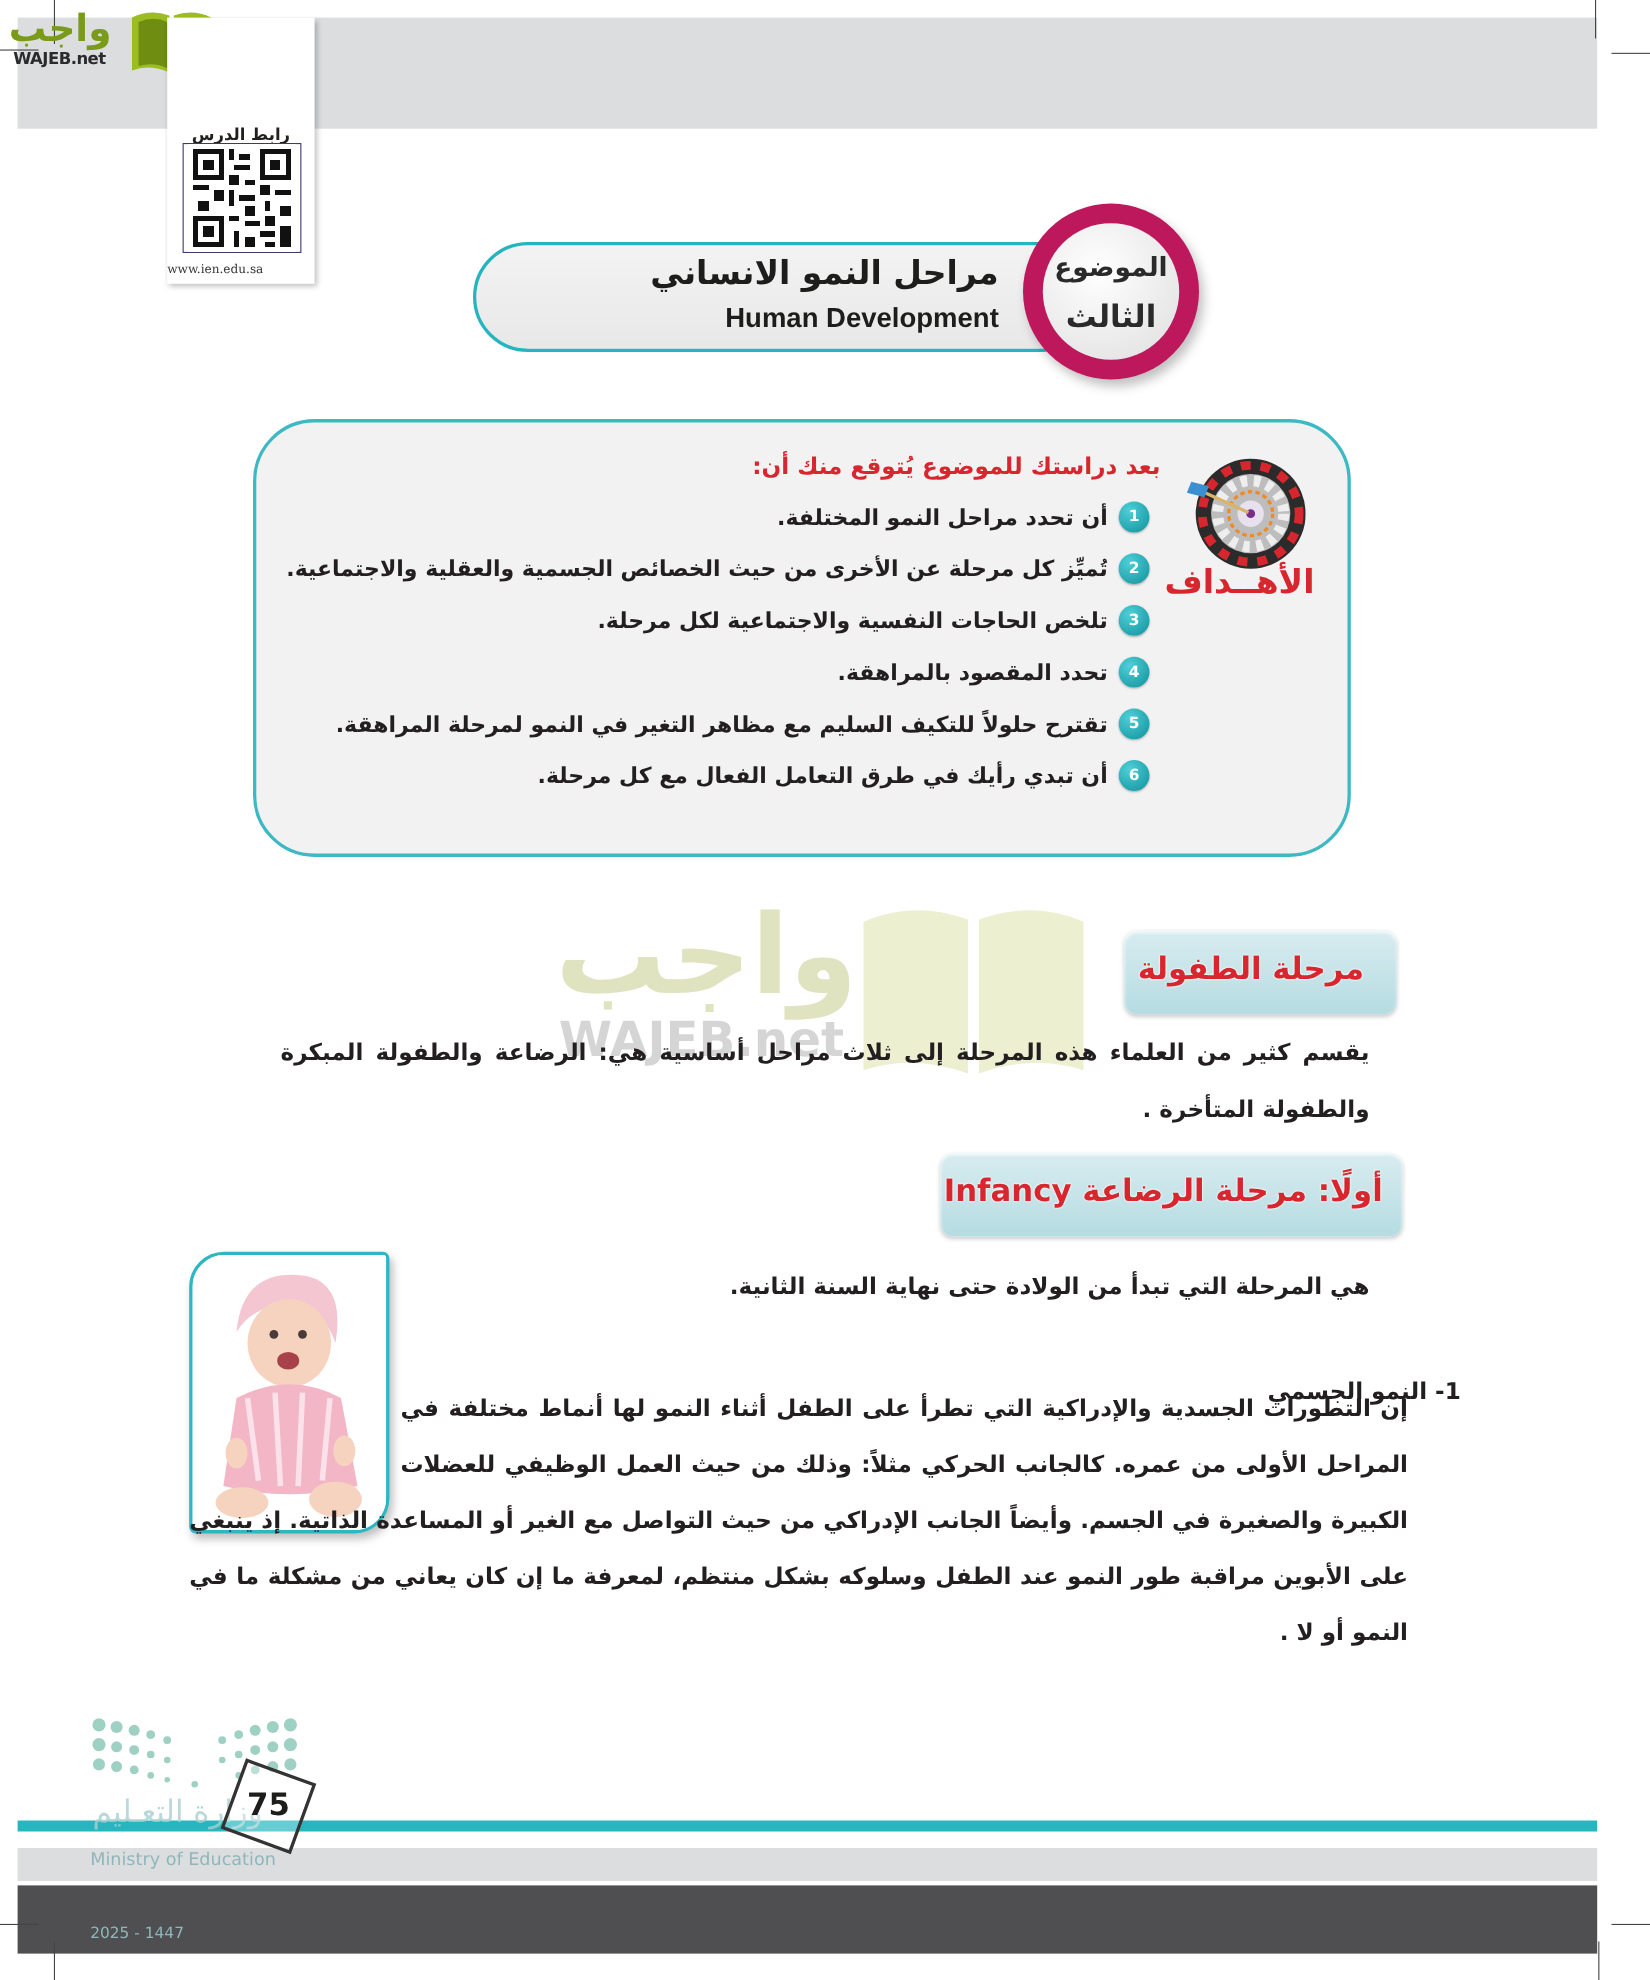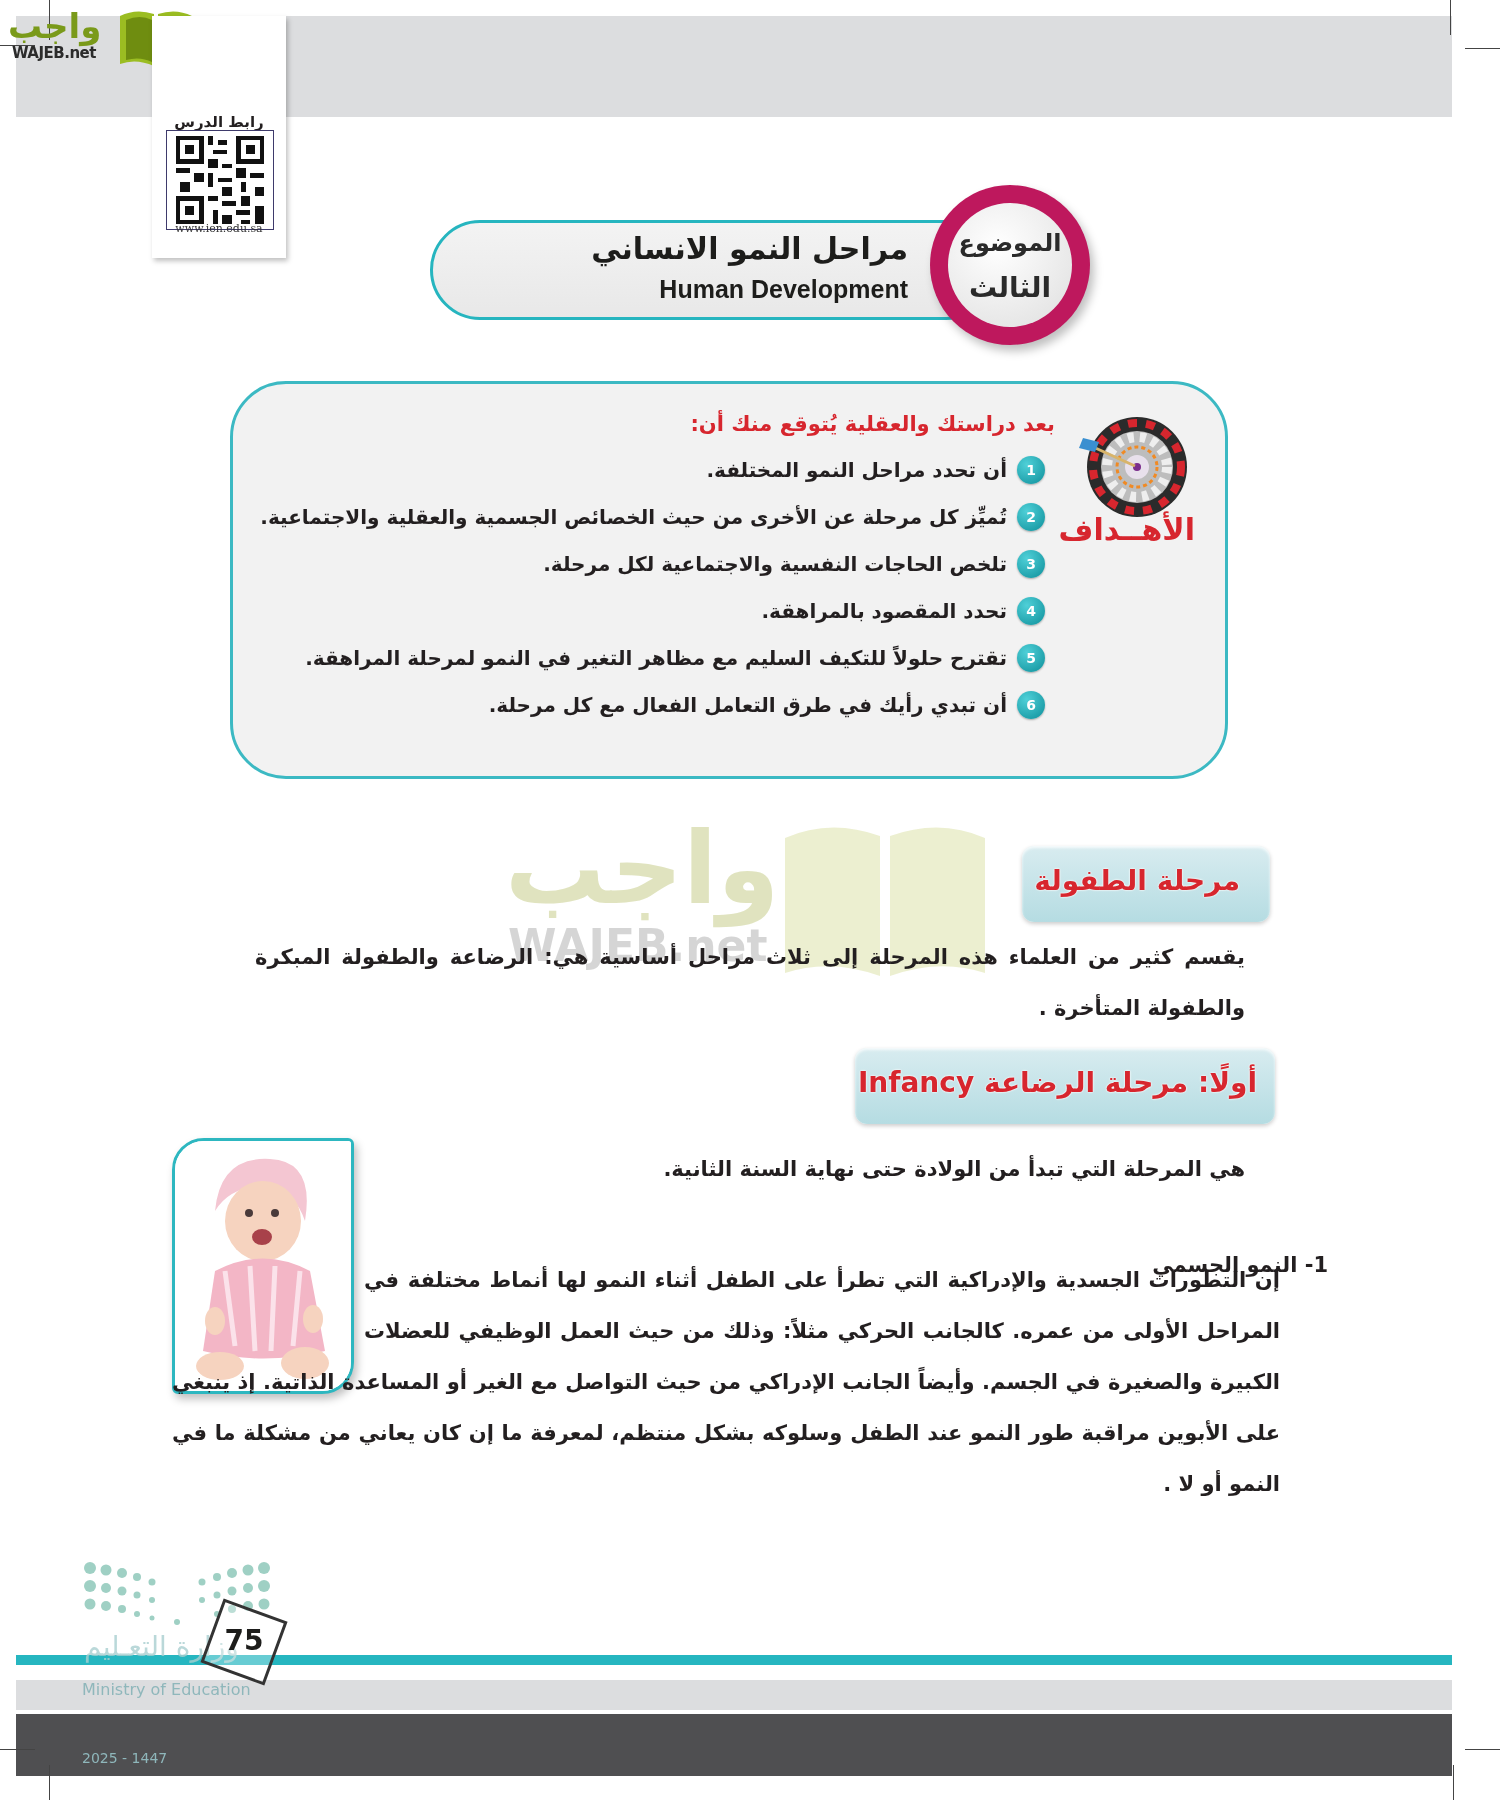--- a/index.html
+++ b/index.html
@@ -12,21 +12,21 @@
   .abs { position: absolute; }
 
   
   .top-band { left: 16px; top: 16px; width: 1436px; height: 101px; background: #dcdddf; }
   .qr-card {
     left: 152px; top: 16px; width: 134px; height: 242px; background: #ffffff;
     box-shadow: 2px 3px 5px rgba(0,0,0,0.25);
   }
   .qr-title { left: 0; top: 97px; width: 134px; text-align: center; font-size: 15px; font-weight: bold; direction: rtl; }
   .qr-box { left: 14px; top: 114px; width: 106px; height: 98px; border: 1px solid #3e3a6b; background: #fff; }
-  .qr-url { left: 0; top: 206px; width: 134px; text-align: center; font-family: "DejaVu Serif", serif; font-size: 11px; color: #333; }
+  .qr-url { left: 0; top: 222px; width: 134px; font-family: "DejaVu Serif", serif; font-size: 11px; color: #333; }
 
   .logo { left: 8px; top: 6px; width: 180px; height: 60px; }
   .logo-ar { left: 0; top: 0; font-size: 34px; font-weight: bold; color: #7a9a1a; direction: rtl; line-height: 40px; }
   .logo-en { left: 4px; top: 38px; font-size: 15px; font-weight: bold; color: #2b2b2b; letter-spacing: -0.5px; }
   .logo-book { left: 108px; top: 0; width: 80px; height: 62px; }
 
   .crop-mark { background: #444; }
 
   
   .title-pill {
@@ -183,21 +183,21 @@
     <circle cx="60" cy="55" r="44" fill="none" stroke="#d7262e" stroke-width="8" stroke-dasharray="9 9"></circle>
     <circle cx="60" cy="55" r="36" fill="#bdbdbd"></circle>
     <circle cx="60" cy="55" r="30" fill="none" stroke="#eeeeee" stroke-width="10" stroke-dasharray="6 6"></circle>
     <circle cx="60" cy="55" r="20" fill="none" stroke="#f08a24" stroke-width="3" stroke-dasharray="4 3"></circle>
     <circle cx="60" cy="55" r="12" fill="#e8e0ec"></circle>
     <circle cx="60" cy="55" r="4" fill="#7b2d8c"></circle>
     <line x1="14" y1="34" x2="58" y2="54" stroke="#d8b46a" stroke-width="3"></line>
     <path d="M6 26 L22 30 L18 40 L2 36 Z" fill="#3a8fd0"></path>
   </svg>
   <div class="abs goals-label">الأهــداف</div>
-  <div class="abs goals-intro">بعد دراستك والعقلية يُتوقع منك أن:</div>
+  <div class="abs goals-intro">بعد دراستك للموضوع يُتوقع منك أن:</div>
 
   <div class="abs goal-item" style="top:70px;">
     <span class="goal-num">1</span>
     <span>أن تحدد مراحل النمو المختلفة.</span>
   </div>
   <div class="abs goal-item" style="top:117px;">
     <span class="goal-num">2</span>
     <span>تُميِّز كل مرحلة عن الأخرى من حيث الخصائص الجسمية والعقلية والاجتماعية.</span>
   </div>
   <div class="abs goal-item" style="top:164px;">

